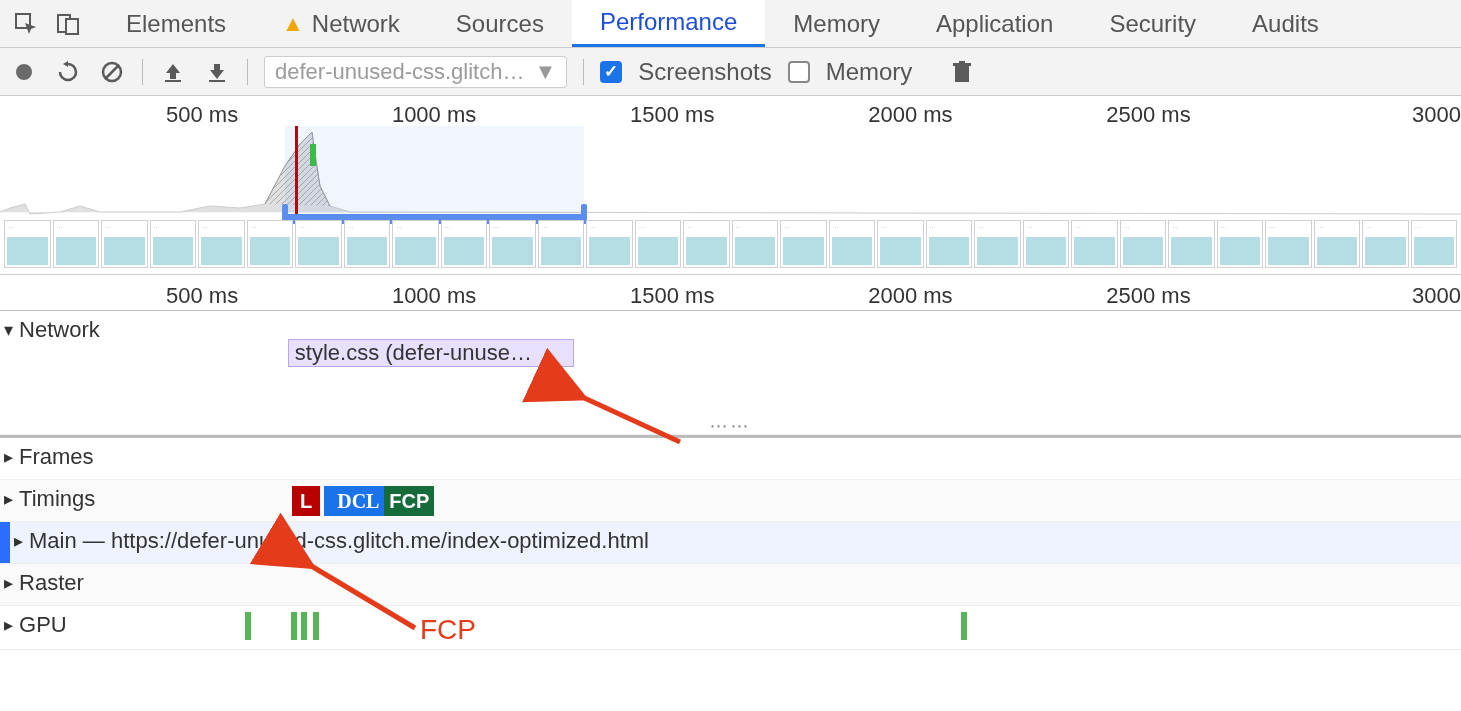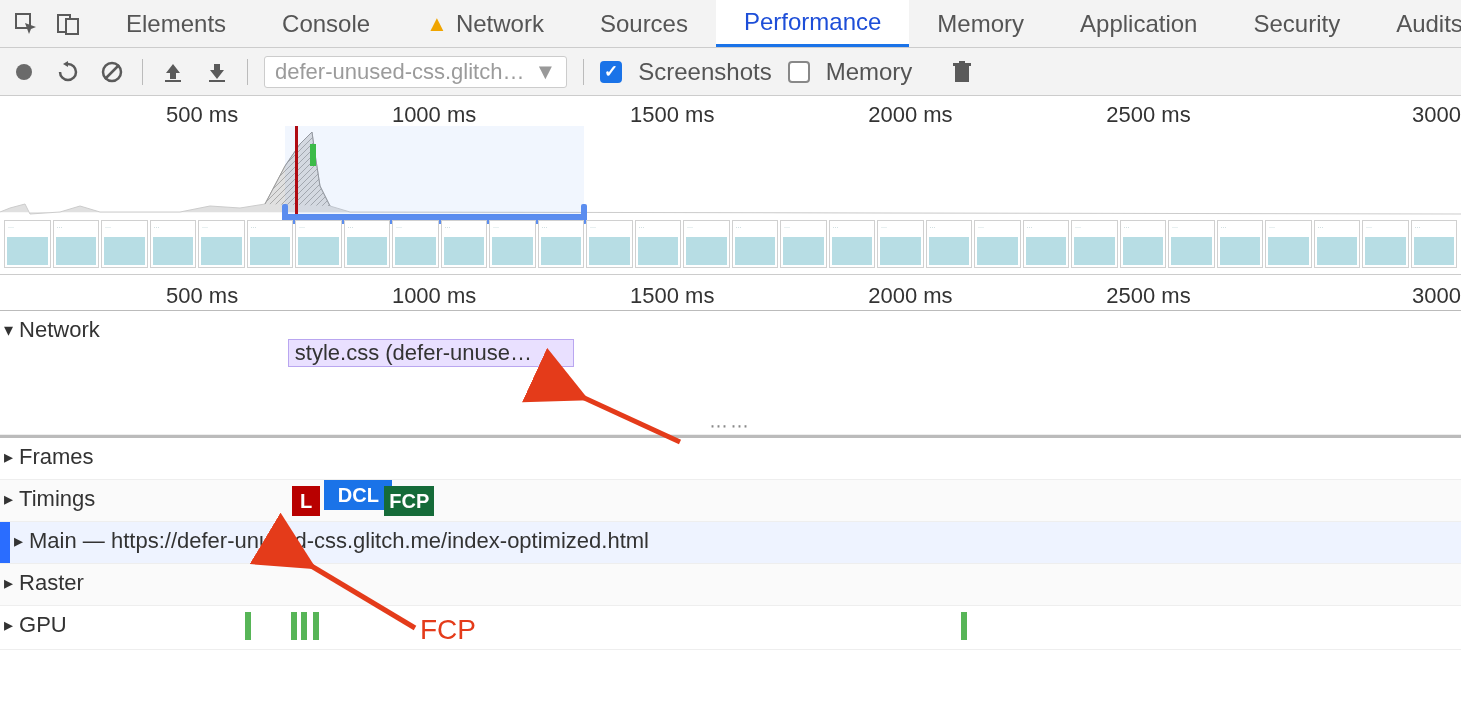--- a/index.html
+++ b/index.html
@@ -155,23 +155,20 @@
       <svg width="22" height="22" viewBox="0 0 22 22">
           <rect x="1" y="2" width="12" height="17" fill="none" stroke="#5a5a5a" stroke-width="2"></rect>
           <rect x="9" y="6" width="12" height="15" fill="#f3f3f3" stroke="#5a5a5a" stroke-width="2"></rect>
         </svg>
     </span>
   </div>
   <div class="tab">
       <span>Elements</span>
     </div>
   <div class="tab">
-      <span>Console</span>
-    </div>
-  <div class="tab">
       <span class="warn">▲</span>
       <span>Network</span>
     </div>
   <div class="tab">
       <span>Sources</span>
     </div>
   <div class="tab active">
       <span>Performance</span>
     </div>
   <div class="tab">
@@ -423,21 +420,21 @@
     </div>
   </div>
 
   <div class="track alt-row">
     <div class="label">
       <span class="disc"></span>
       <span>Timings</span>
     </div>
     <div class="lane" id="timings-lane">
         <div class="timing-badge t-L" style="left: 20%; width: 28px; top: 6px;">L</div>
-        <div class="timing-badge t-DCL" style="left: 22.2%; width: 68px; top: 0;">DCL</div>
+        <div class="timing-badge t-DCL" style="left: 22.2%; width: 68px; top: 6px; font-family: Liberation Serif, serif;">DCL</div>
         <div class="timing-badge t-FCP" style="left: 26.3%; width: 50px; top: 6px;">FCP</div>
         <div class="timing-badge t-FMP" style="left: 30.3%; width: 58px; top: 6px;">FMP</div>
       </div>
   </div>
 
   <div class="track main-track-highlight">
     <div class="main-bar"></div>
     <div class="label" style="padding-left:14px;">
       <span class="disc"></span>
       <span>Main — https://defer-unused-css.glitch.me/index-optimized.html</span>

